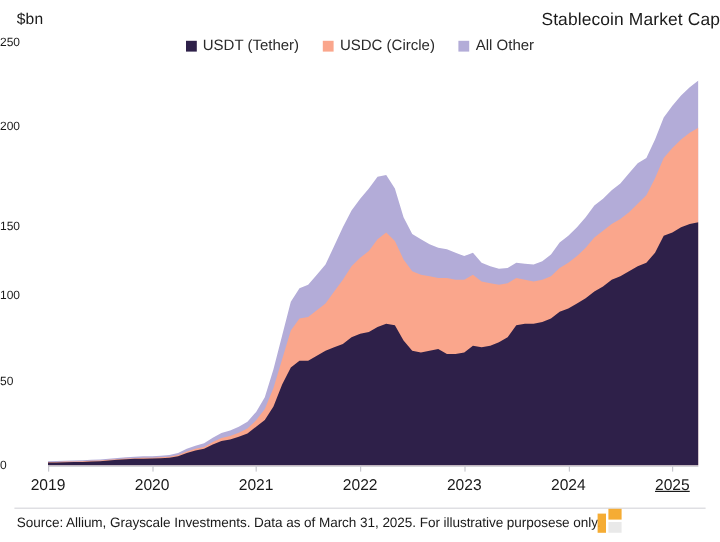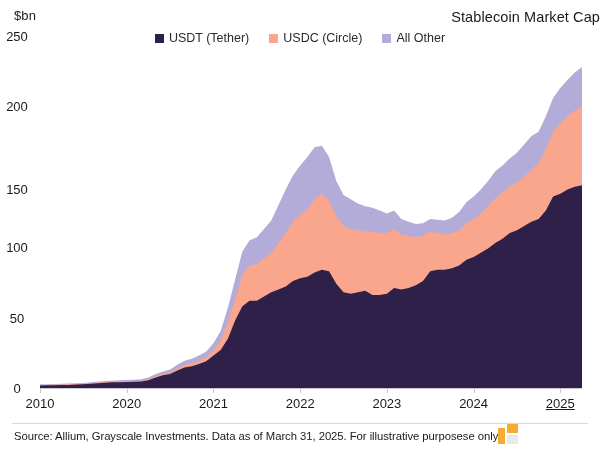--- a/index.html
+++ b/index.html
@@ -80,22 +80,22 @@
     position: absolute;
     left: 0;
     top: 0;
     width: 34px;
     height: 452px;
   }
   .y-label {
     position: absolute;
     right: 0;
     width: 34px;
-    text-align: center;
-    font-size: 13px;
+    text-align: left;
+    font-size: 10px;
     color: #1a1a1a;
     transform: translateY(-50%);
   }
   .x-axis-line {
     position: absolute;
     left: 40px;
     top: 387.5px;
     width: 542px;
     height: 1px;
     background: #c9c9cf;
@@ -204,21 +204,21 @@
     <svg class="plot-svg" viewBox="0 0 542 352" preserveAspectRatio="none">
         <path id="band-other" fill="#B3ACD8" d="M 0.00 348.34 L 7.23 348.20 L 14.45 347.92 L 21.68 347.78 L 28.91 347.49 L 36.13 347.21 L 43.36 346.93 L 50.59 346.23 L 57.81 345.66 L 65.04 344.96 L 72.27 344.68 L 79.49 344.26 L 86.72 344.12 L 93.95 343.69 L 101.17 343.13 L 108.40 341.44 L 115.63 338.06 L 122.85 335.39 L 130.08 333.41 L 137.31 328.77 L 144.53 324.83 L 151.76 322.71 L 158.99 319.62 L 166.21 315.53 L 173.44 307.23 L 180.67 294.98 L 187.89 271.74 L 195.12 243.58 L 202.35 215.42 L 209.57 204.16 L 216.80 201.34 L 224.03 192.90 L 231.25 184.45 L 238.48 168.96 L 245.71 153.47 L 252.93 139.39 L 260.16 129.54 L 267.39 121.09 L 274.61 111.23 L 281.84 109.82 L 289.07 121.09 L 296.29 145.02 L 303.52 159.10 L 310.75 163.33 L 317.97 167.55 L 325.20 170.37 L 332.43 171.78 L 339.65 174.59 L 346.88 177.41 L 354.11 174.59 L 361.33 183.04 L 368.56 185.86 L 375.79 187.97 L 383.01 187.26 L 390.24 183.04 L 397.47 183.74 L 404.69 184.45 L 411.92 181.63 L 419.15 176.00 L 426.37 166.14 L 433.60 160.51 L 440.83 153.47 L 448.05 145.02 L 455.28 135.17 L 462.51 129.54 L 469.73 122.50 L 476.96 116.86 L 484.19 108.42 L 491.41 99.97 L 498.64 95.74 L 505.87 80.26 L 513.09 61.95 L 520.32 52.10 L 527.55 43.65 L 534.77 36.61 L 542.00 30.98 L 542.00 352.00 L 534.77 352.00 L 527.55 352.00 L 520.32 352.00 L 513.09 352.00 L 505.87 352.00 L 498.64 352.00 L 491.41 352.00 L 484.19 352.00 L 476.96 352.00 L 469.73 352.00 L 462.51 352.00 L 455.28 352.00 L 448.05 352.00 L 440.83 352.00 L 433.60 352.00 L 426.37 352.00 L 419.15 352.00 L 411.92 352.00 L 404.69 352.00 L 397.47 352.00 L 390.24 352.00 L 383.01 352.00 L 375.79 352.00 L 368.56 352.00 L 361.33 352.00 L 354.11 352.00 L 346.88 352.00 L 339.65 352.00 L 332.43 352.00 L 325.20 352.00 L 317.97 352.00 L 310.75 352.00 L 303.52 352.00 L 296.29 352.00 L 289.07 352.00 L 281.84 352.00 L 274.61 352.00 L 267.39 352.00 L 260.16 352.00 L 252.93 352.00 L 245.71 352.00 L 238.48 352.00 L 231.25 352.00 L 224.03 352.00 L 216.80 352.00 L 209.57 352.00 L 202.35 352.00 L 195.12 352.00 L 187.89 352.00 L 180.67 352.00 L 173.44 352.00 L 166.21 352.00 L 158.99 352.00 L 151.76 352.00 L 144.53 352.00 L 137.31 352.00 L 130.08 352.00 L 122.85 352.00 L 115.63 352.00 L 108.40 352.00 L 101.17 352.00 L 93.95 352.00 L 86.72 352.00 L 79.49 352.00 L 72.27 352.00 L 65.04 352.00 L 57.81 352.00 L 50.59 352.00 L 43.36 352.00 L 36.13 352.00 L 28.91 352.00 L 21.68 352.00 L 14.45 352.00 L 7.23 352.00 L 0.00 352.00 Z"></path>
 
     <path id="band-usdc" fill="#FAA68C" d="M 0.00 349.04 L 7.23 348.90 L 14.45 348.62 L 21.68 348.48 L 28.91 348.34 L 36.13 348.06 L 43.36 347.78 L 50.59 347.21 L 57.81 346.65 L 65.04 346.09 L 72.27 345.80 L 79.49 345.52 L 86.72 345.38 L 93.95 345.10 L 101.17 344.68 L 108.40 343.27 L 115.63 340.31 L 122.85 338.06 L 130.08 336.51 L 137.31 332.43 L 144.53 329.05 L 151.76 327.36 L 158.99 324.68 L 166.21 321.16 L 173.44 314.27 L 180.67 304.83 L 187.89 287.23 L 195.12 263.30 L 202.35 239.36 L 209.57 229.50 L 216.80 228.10 L 224.03 222.46 L 231.25 216.83 L 238.48 206.98 L 245.71 197.12 L 252.93 185.86 L 260.16 178.82 L 267.39 173.18 L 274.61 163.33 L 281.84 157.70 L 289.07 164.74 L 296.29 180.22 L 303.52 190.08 L 310.75 192.90 L 317.97 194.30 L 325.20 195.71 L 332.43 195.71 L 339.65 197.12 L 346.88 197.12 L 354.11 192.90 L 361.33 198.53 L 368.56 199.94 L 375.79 201.34 L 383.01 199.94 L 390.24 195.71 L 397.47 197.12 L 404.69 198.53 L 411.92 197.12 L 419.15 194.30 L 426.37 187.26 L 433.60 183.04 L 440.83 177.41 L 448.05 170.37 L 455.28 161.92 L 462.51 156.29 L 469.73 150.66 L 476.96 146.43 L 484.19 140.80 L 491.41 133.76 L 498.64 126.72 L 505.87 112.64 L 513.09 95.74 L 520.32 87.30 L 527.55 80.26 L 534.77 74.62 L 542.00 70.40 L 542.00 352.00 L 534.77 352.00 L 527.55 352.00 L 520.32 352.00 L 513.09 352.00 L 505.87 352.00 L 498.64 352.00 L 491.41 352.00 L 484.19 352.00 L 476.96 352.00 L 469.73 352.00 L 462.51 352.00 L 455.28 352.00 L 448.05 352.00 L 440.83 352.00 L 433.60 352.00 L 426.37 352.00 L 419.15 352.00 L 411.92 352.00 L 404.69 352.00 L 397.47 352.00 L 390.24 352.00 L 383.01 352.00 L 375.79 352.00 L 368.56 352.00 L 361.33 352.00 L 354.11 352.00 L 346.88 352.00 L 339.65 352.00 L 332.43 352.00 L 325.20 352.00 L 317.97 352.00 L 310.75 352.00 L 303.52 352.00 L 296.29 352.00 L 289.07 352.00 L 281.84 352.00 L 274.61 352.00 L 267.39 352.00 L 260.16 352.00 L 252.93 352.00 L 245.71 352.00 L 238.48 352.00 L 231.25 352.00 L 224.03 352.00 L 216.80 352.00 L 209.57 352.00 L 202.35 352.00 L 195.12 352.00 L 187.89 352.00 L 180.67 352.00 L 173.44 352.00 L 166.21 352.00 L 158.99 352.00 L 151.76 352.00 L 144.53 352.00 L 137.31 352.00 L 130.08 352.00 L 122.85 352.00 L 115.63 352.00 L 108.40 352.00 L 101.17 352.00 L 93.95 352.00 L 86.72 352.00 L 79.49 352.00 L 72.27 352.00 L 65.04 352.00 L 57.81 352.00 L 50.59 352.00 L 43.36 352.00 L 36.13 352.00 L 28.91 352.00 L 21.68 352.00 L 14.45 352.00 L 7.23 352.00 L 0.00 352.00 Z"></path>
         <path id="band-usdt" fill="#2E2049" d="M 0.00 349.47 L 7.23 349.32 L 14.45 349.18 L 21.68 349.04 L 28.91 348.90 L 36.13 348.62 L 43.36 348.34 L 50.59 347.78 L 57.81 347.21 L 65.04 346.65 L 72.27 346.37 L 79.49 346.23 L 86.72 346.09 L 93.95 345.80 L 101.17 345.52 L 108.40 344.26 L 115.63 341.44 L 122.85 339.33 L 130.08 337.92 L 137.31 334.40 L 144.53 331.58 L 151.76 330.18 L 158.99 328.06 L 166.21 325.25 L 173.44 319.62 L 180.67 313.98 L 187.89 302.72 L 195.12 284.42 L 202.35 270.34 L 209.57 264.70 L 216.80 264.70 L 224.03 260.48 L 231.25 256.26 L 238.48 253.44 L 245.71 250.62 L 252.93 244.99 L 260.16 242.18 L 267.39 240.77 L 274.61 236.54 L 281.84 233.73 L 289.07 235.14 L 296.29 247.81 L 303.52 256.26 L 310.75 257.66 L 317.97 256.26 L 325.20 254.85 L 332.43 259.07 L 339.65 259.07 L 346.88 257.66 L 354.11 252.03 L 361.33 253.44 L 368.56 252.03 L 375.79 249.22 L 383.01 244.99 L 390.24 235.14 L 397.47 233.73 L 404.69 233.73 L 411.92 232.32 L 419.15 229.50 L 426.37 223.87 L 433.60 221.06 L 440.83 216.83 L 448.05 212.61 L 455.28 206.98 L 462.51 202.75 L 469.73 197.12 L 476.96 194.30 L 484.19 190.08 L 491.41 185.86 L 498.64 183.04 L 505.87 174.59 L 513.09 160.51 L 520.32 157.70 L 527.55 153.47 L 534.77 150.66 L 542.00 149.25 L 542.00 352.00 L 534.77 352.00 L 527.55 352.00 L 520.32 352.00 L 513.09 352.00 L 505.87 352.00 L 498.64 352.00 L 491.41 352.00 L 484.19 352.00 L 476.96 352.00 L 469.73 352.00 L 462.51 352.00 L 455.28 352.00 L 448.05 352.00 L 440.83 352.00 L 433.60 352.00 L 426.37 352.00 L 419.15 352.00 L 411.92 352.00 L 404.69 352.00 L 397.47 352.00 L 390.24 352.00 L 383.01 352.00 L 375.79 352.00 L 368.56 352.00 L 361.33 352.00 L 354.11 352.00 L 346.88 352.00 L 339.65 352.00 L 332.43 352.00 L 325.20 352.00 L 317.97 352.00 L 310.75 352.00 L 303.52 352.00 L 296.29 352.00 L 289.07 352.00 L 281.84 352.00 L 274.61 352.00 L 267.39 352.00 L 260.16 352.00 L 252.93 352.00 L 245.71 352.00 L 238.48 352.00 L 231.25 352.00 L 224.03 352.00 L 216.80 352.00 L 209.57 352.00 L 202.35 352.00 L 195.12 352.00 L 187.89 352.00 L 180.67 352.00 L 173.44 352.00 L 166.21 352.00 L 158.99 352.00 L 151.76 352.00 L 144.53 352.00 L 137.31 352.00 L 130.08 352.00 L 122.85 352.00 L 115.63 352.00 L 108.40 352.00 L 101.17 352.00 L 93.95 352.00 L 86.72 352.00 L 79.49 352.00 L 72.27 352.00 L 65.04 352.00 L 57.81 352.00 L 50.59 352.00 L 43.36 352.00 L 36.13 352.00 L 28.91 352.00 L 21.68 352.00 L 14.45 352.00 L 7.23 352.00 L 0.00 352.00 Z"></path>
       </svg>
   </div>
 
   <div class="x-axis-line"></div>
   <div class="x-labels">
-      <div class="x-label" style="left: 40px;">2010</div>
+      <div class="x-label" style="left: 40px;">2019</div>
       <div class="x-label" style="left: 126.72px;">2020</div>
       <div class="x-label" style="left: 213.44px;">2021</div>
       <div class="x-label" style="left: 300.16px;">2022</div>
       <div class="x-label" style="left: 386.88px;">2023</div>
       <div class="x-label" style="left: 473.6px;">2024</div>
       <div class="x-label" style="left: 560.32px; text-decoration: underline;">2025</div>
     </div>
 
   <div class="footnote-rule"></div>
   <div class="footnote">Source: Allium, Grayscale Investments. Data as of March 31, 2025. For illustrative purposese only.</div>

